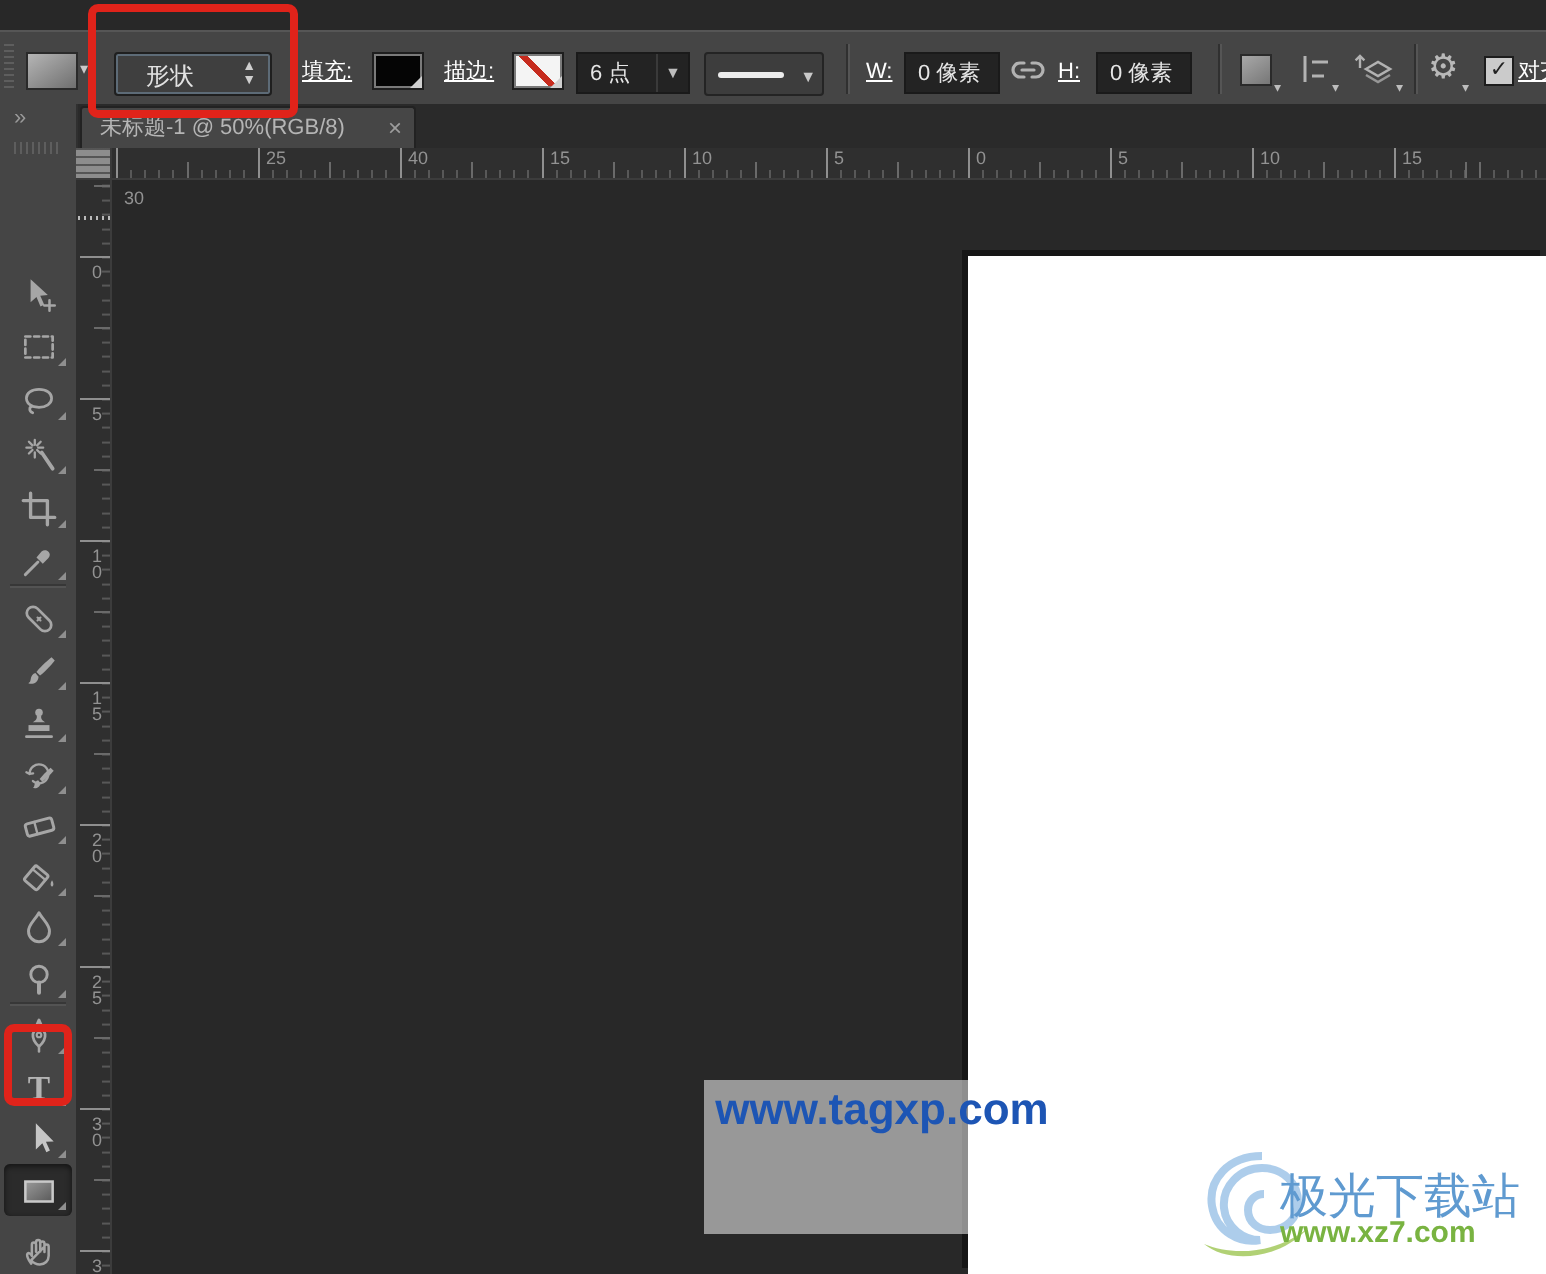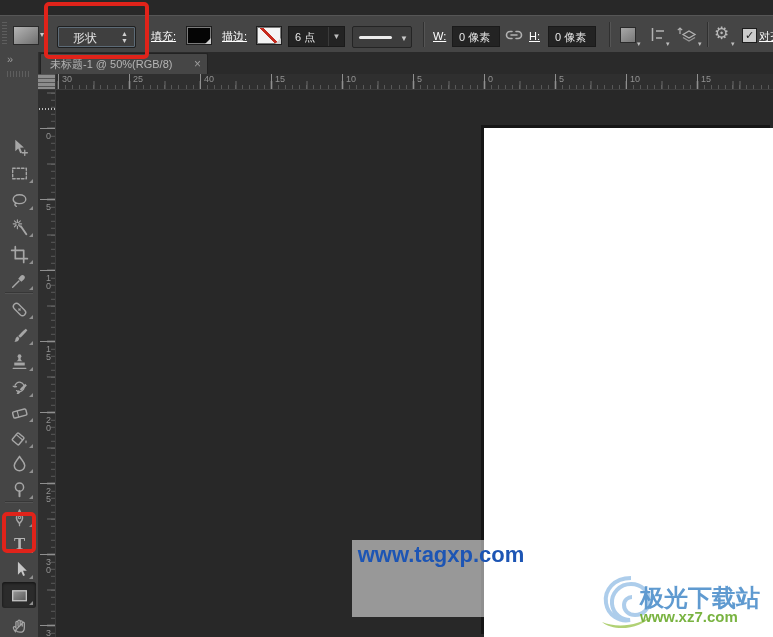--- a/index.html
+++ b/index.html
@@ -101,21 +101,21 @@
   
   .wm-tagxp{position:absolute;left:352px;top:540px;width:178px;height:77px;
             background:rgba(255,255,255,.52);text-align:center;}
   .wm-tagxp .t1{color:#cf1212;font-size:27px;font-weight:bold;letter-spacing:4px;line-height:36px;margin-top:3px;
                 text-shadow:1px 1px 0 rgba(120,0,0,.35);}
   .wm-tagxp .t2{color:#1d55b4;font-size:22px;font-weight:bold;line-height:30px;}
   .wm-tag-badge{position:absolute;left:540px;top:538px;width:117px;height:83px;background:#1e72d8;
             border-radius:14px;color:#fff;font-size:52px;font-weight:bold;text-align:center;line-height:83px;
             letter-spacing:1px;}
   .wm-xz7{position:absolute;left:596px;top:570px;width:177px;height:64px;}
-  .wm-xz7 .t1{position:absolute;left:44px;top:12px;color:#5f9ad0;font-size:24px;font-weight:bold;white-space:nowrap;}
+  .wm-xz7 .t1{position:absolute;left:44px;top:12px;color:#5f9ad0;font-size:24px;font-weight:normal;white-space:nowrap;}
   .wm-xz7 .t2{position:absolute;left:44px;top:38px;color:#79b341;font-size:15px;font-weight:bold;white-space:nowrap;}
   .wm-xz7 svg{position:absolute;left:0;top:0;}
 
   
   .hl{position:absolute;border:4px solid #e0231a;border-radius:5px;pointer-events:none;z-index:50;}
   .hl1{left:44px;top:2px;width:97px;height:49px;}
   .hl2{left:2px;top:512px;width:26px;height:33px;}
 </style>
 </head>
 <body>
@@ -353,21 +353,21 @@
         <div class="tool-sep" style="top: 449px;"></div>
       </div>
 
   </div>
 
   <div class="pasteboard"></div>
   <div class="canvas"></div>
   <div class="ruler-corner"></div>
   <div class="hruler" id="hruler">
       <div class="h-tick" style="left: 2px;"></div>
-      <div class="h-lab" style="left: 6px;">30</div>
+      <div class="h-lab" style="left: 6px; margin-top: 20px;">30</div>
       <div class="h-tick" style="left: 73px;"></div>
       <div class="h-lab" style="left: 77px;">25</div>
       <div class="h-tick" style="left: 144px;"></div>
       <div class="h-lab" style="left: 148px;">40</div>
       <div class="h-tick" style="left: 215px;"></div>
       <div class="h-lab" style="left: 219px;">15</div>
       <div class="h-tick" style="left: 286px;"></div>
       <div class="h-lab" style="left: 290px;">10</div>
       <div class="h-tick" style="left: 357px;"></div>
       <div class="h-lab" style="left: 361px;">5</div>

